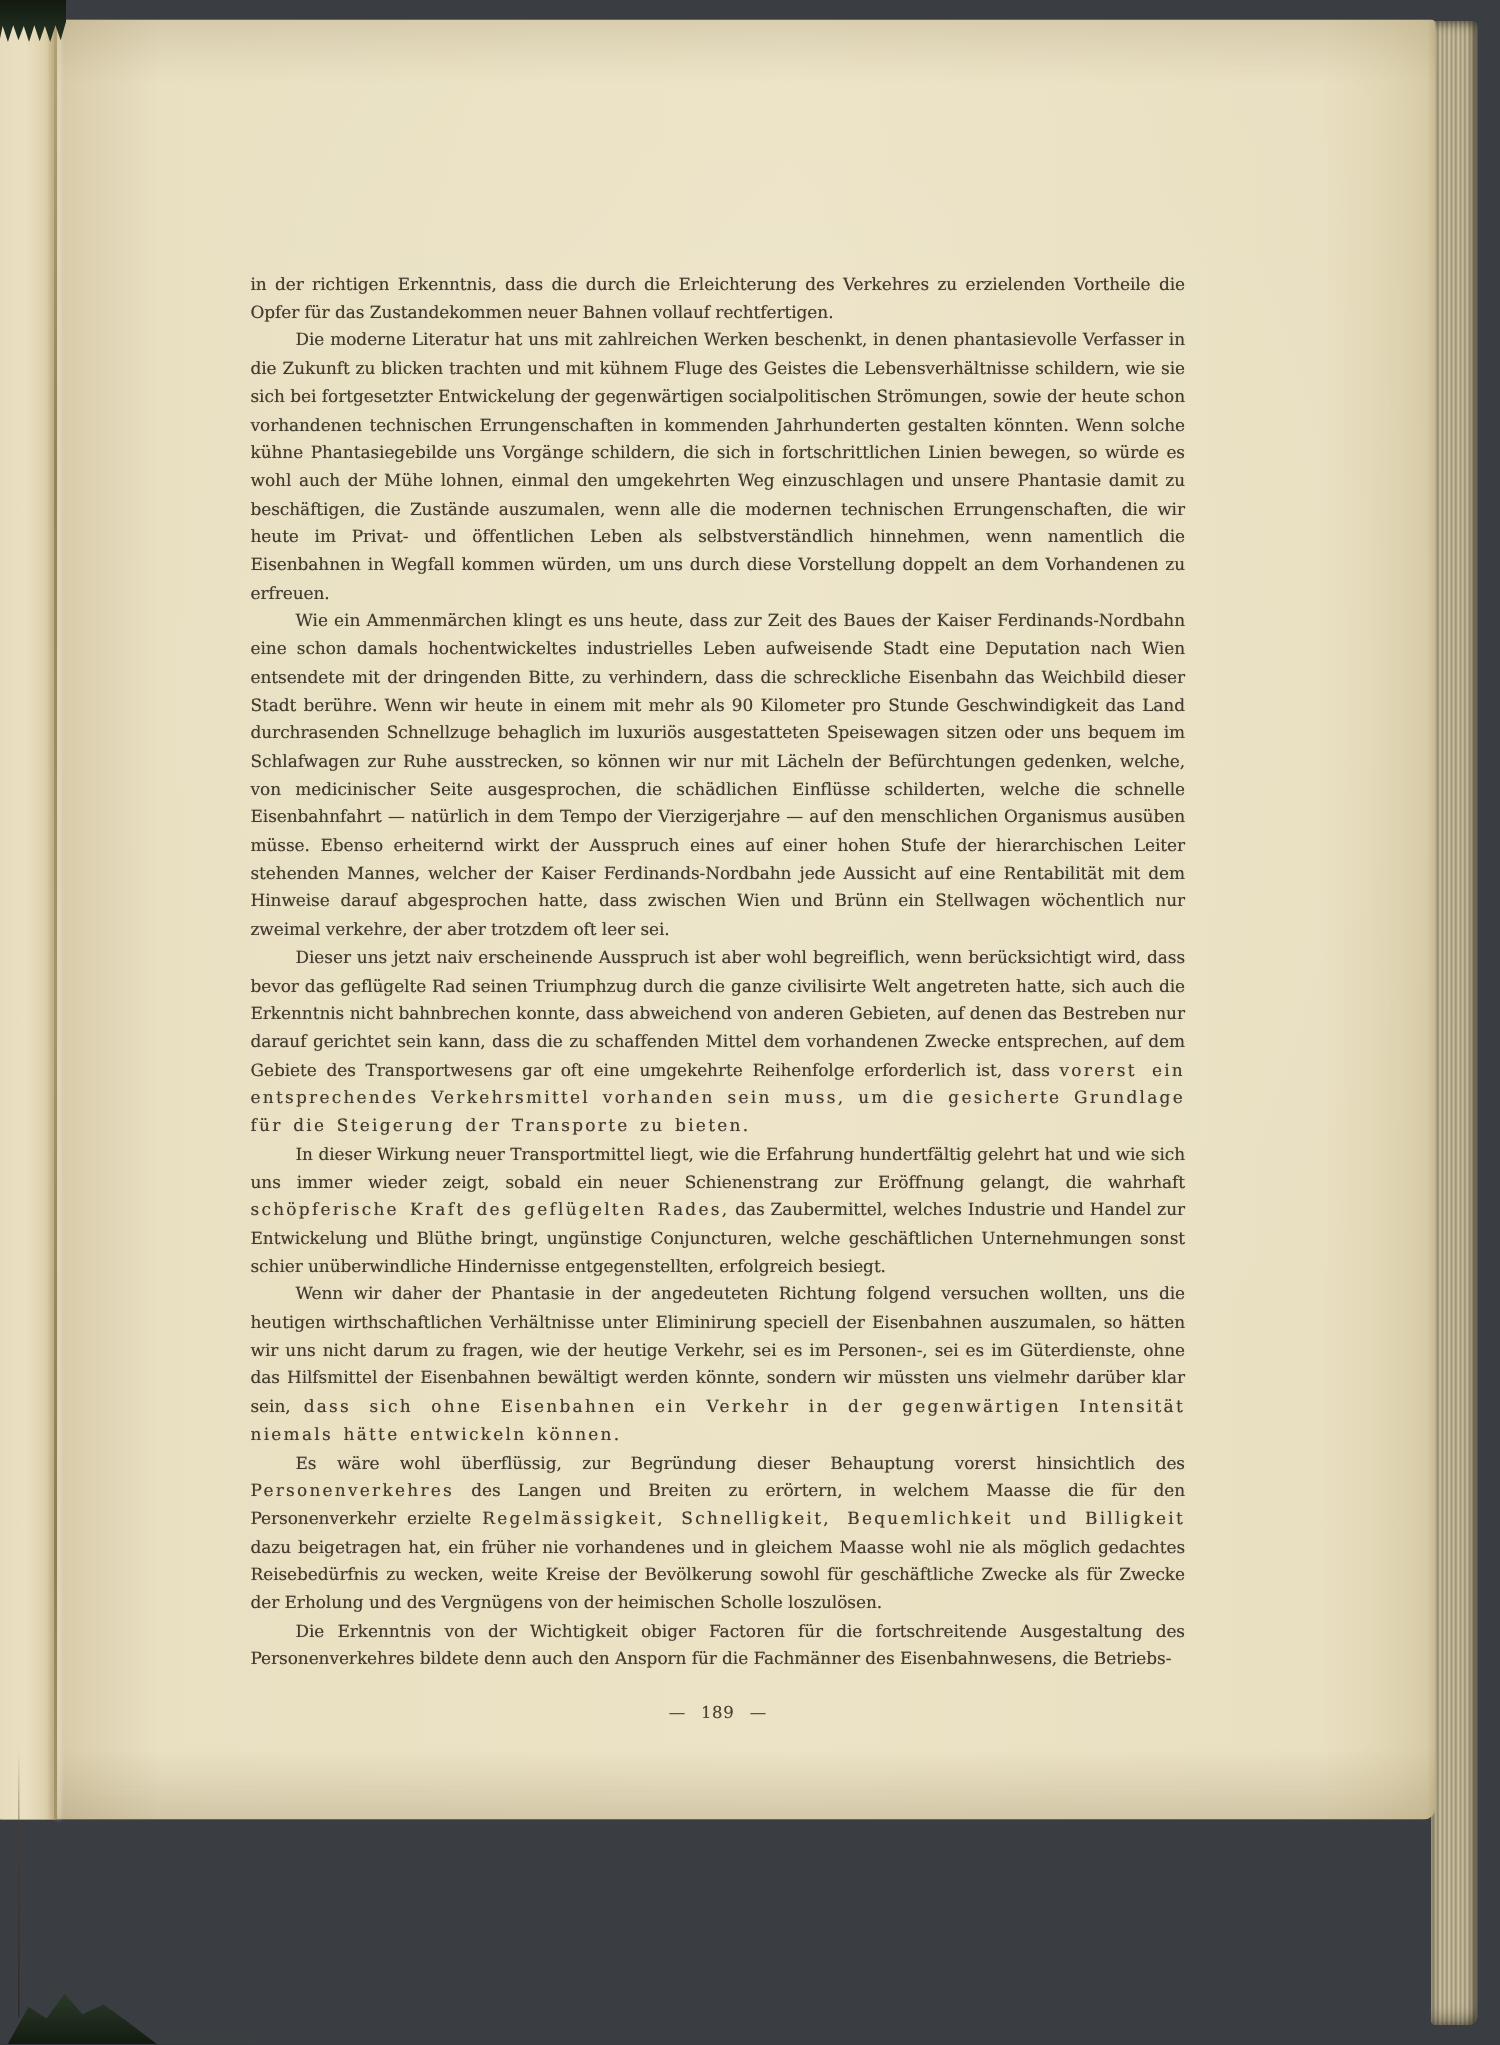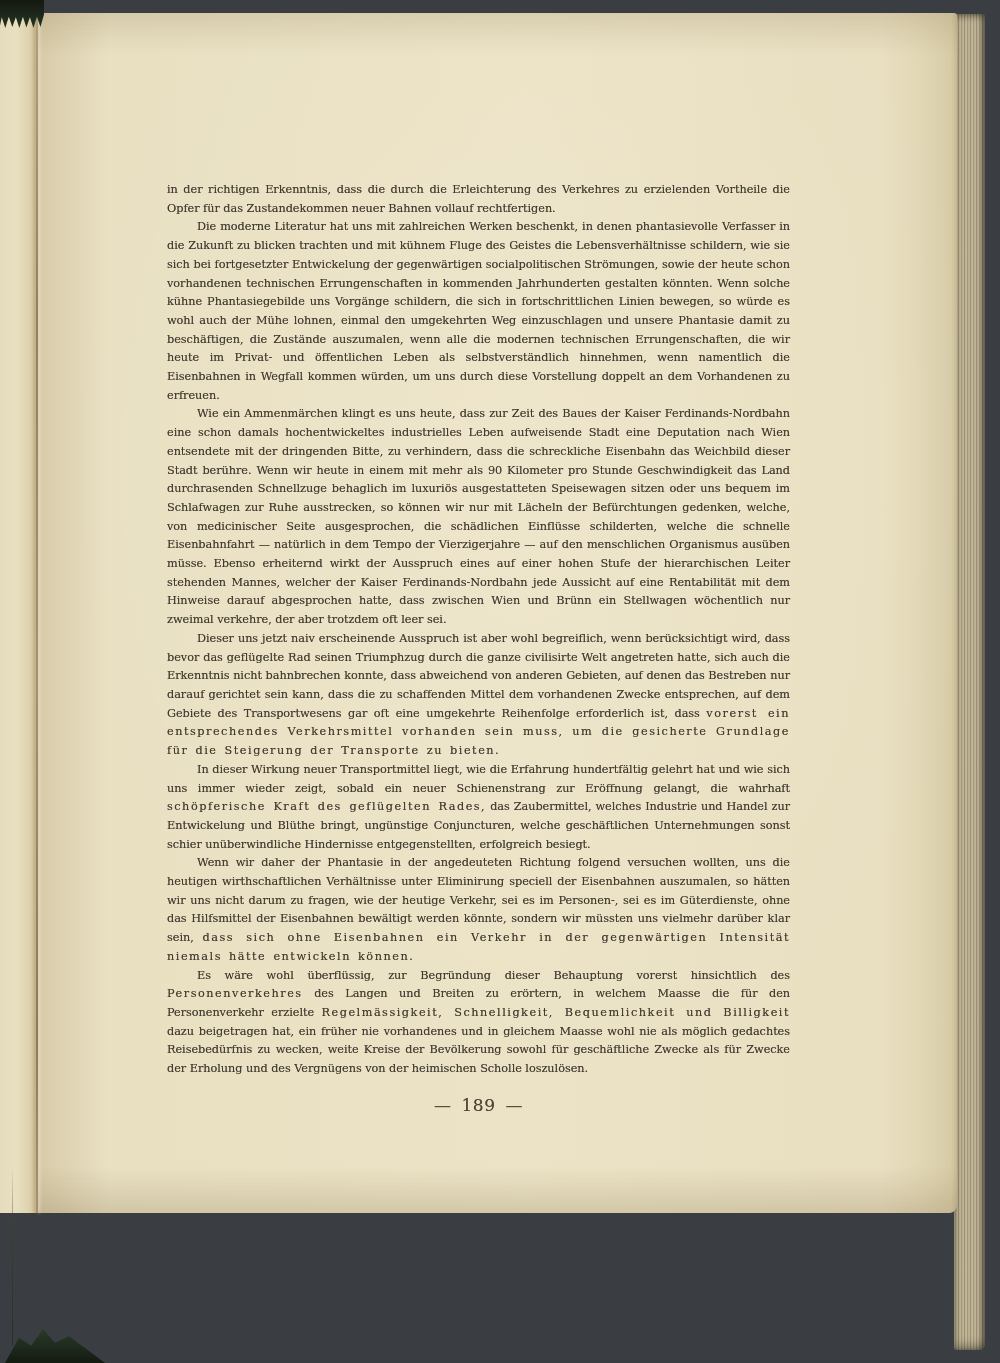--- a/index.html
+++ b/index.html
@@ -75,21 +75,21 @@
     letter-spacing:-0.05px;
     text-align:justify;
     text-shadow:0 0 .45px rgba(64,58,47,.55);
   }
   .para{margin:0;text-indent:30px;}
   .para.no-indent{text-indent:0;}
   .run{}
   .spaced{letter-spacing:1.5px;word-spacing:2px;}
   .folio{
     margin-top:17px;text-align:center;
-    font-size:17px;color:#4b4433;letter-spacing:.5px;
+    font-size:11px;color:#4b4433;letter-spacing:.5px;
     text-shadow:0 0 .4px rgba(70,62,45,.5);
   }
   .folio span{padding:0 1px;}
   .folio .dash{padding:0 9px;color:#554d3a;}
 </style>
 </head>
 <body>
 
 <div class="scan">
 
@@ -103,20 +103,21 @@
 
     <div class="text-block">
       <div id="paras">
           <p class="para no-indent"><span class="run">in der richtigen Erkenntnis, dass die durch die Erleichterung des Verkehres zu erzielenden Vortheile die Opfer für das Zustandekommen neuer Bahnen vollauf rechtfertigen.</span></p>
           <p class="para"><span class="run">Die moderne Literatur hat uns mit zahlreichen Werken beschenkt, in denen phantasievolle Verfasser in die Zukunft zu blicken trachten und mit kühnem Fluge des Geistes die Lebensverhältnisse schildern, wie sie sich bei fortgesetzter Entwickelung der gegenwärtigen socialpolitischen Strömungen, sowie der heute schon vorhandenen technischen Errungenschaften in kommenden Jahrhunderten gestalten könnten. Wenn solche kühne Phantasiegebilde uns Vorgänge schildern, die sich in fortschrittlichen Linien bewegen, so würde es wohl auch der Mühe lohnen, einmal den umgekehrten Weg einzuschlagen und unsere Phantasie damit zu beschäftigen, die Zustände auszumalen, wenn alle die modernen technischen Errungenschaften, die wir heute im Privat- und öffentlichen Leben als selbstverständlich hinnehmen, wenn namentlich die Eisenbahnen in Wegfall kommen würden, um uns durch diese Vorstellung doppelt an dem Vorhandenen zu erfreuen.</span></p>
           <p class="para"><span class="run">Wie ein Ammenmärchen klingt es uns heute, dass zur Zeit des Baues der Kaiser Ferdinands-Nordbahn eine schon damals hochentwickeltes industrielles Leben aufweisende Stadt eine Deputation nach Wien entsendete mit der dringenden Bitte, zu verhindern, dass die schreckliche Eisenbahn das Weichbild dieser Stadt berühre. Wenn wir heute in einem mit mehr als 90 Kilometer pro Stunde Geschwindigkeit das Land durchrasenden Schnellzuge behaglich im luxuriös ausgestatteten Speisewagen sitzen oder uns bequem im Schlafwagen zur Ruhe ausstrecken, so können wir nur mit Lächeln der Befürchtungen gedenken, welche, von medicinischer Seite ausgesprochen, die schädlichen Einflüsse schilderten, welche die schnelle Eisenbahnfahrt — natürlich in dem Tempo der Vierzigerjahre — auf den menschlichen Organismus ausüben müsse. Ebenso erheiternd wirkt der Ausspruch eines auf einer hohen Stufe der hierarchischen Leiter stehenden Mannes, welcher der Kaiser Ferdinands-Nordbahn jede Aussicht auf eine Rentabilität mit dem Hinweise darauf abgesprochen hatte, dass zwischen Wien und Brünn ein Stellwagen wöchentlich nur zweimal verkehre, der aber trotzdem oft leer sei.</span></p>
           <p class="para"><span class="run">Dieser uns jetzt naiv erscheinende Ausspruch ist aber wohl begreiflich, wenn berücksichtigt wird, dass bevor das geflügelte Rad seinen Triumphzug durch die ganze civilisirte Welt angetreten hatte, sich auch die Erkenntnis nicht bahnbrechen konnte, dass abweichend von anderen Gebieten, auf denen das Bestreben nur darauf gerichtet sein kann, dass die zu schaffenden Mittel dem vorhandenen Zwecke entsprechen, auf dem Gebiete des Transportwesens gar oft eine umgekehrte Reihenfolge erforderlich ist, dass </span><span class="run spaced">vorerst ein entsprechendes Verkehrsmittel vorhanden sein muss, um die gesicherte Grundlage für die Steigerung der Transporte zu bieten.</span></p>
           <p class="para"><span class="run">In dieser Wirkung neuer Transportmittel liegt, wie die Erfahrung hundertfältig gelehrt hat und wie sich uns immer wieder zeigt, sobald ein neuer Schienenstrang zur Eröffnung gelangt, die wahrhaft </span><span class="run spaced">schöpferische Kraft des geflügelten Rades,</span><span class="run"> das Zaubermittel, welches Industrie und Handel zur Entwickelung und Blüthe bringt, ungünstige Conjuncturen, welche geschäftlichen Unternehmungen sonst schier unüberwindliche Hindernisse entgegenstellten, erfolgreich besiegt.</span></p>
           <p class="para"><span class="run">Wenn wir daher der Phantasie in der angedeuteten Richtung folgend versuchen wollten, uns die heutigen wirthschaftlichen Verhältnisse unter Eliminirung speciell der Eisenbahnen auszumalen, so hätten wir uns nicht darum zu fragen, wie der heutige Verkehr, sei es im Personen-, sei es im Güterdienste, ohne das Hilfsmittel der Eisenbahnen bewältigt werden könnte, sondern wir müssten uns vielmehr darüber klar sein, </span><span class="run spaced">dass sich ohne Eisenbahnen ein Verkehr in der gegenwärtigen Intensität niemals hätte entwickeln können.</span></p>
           <p class="para"><span class="run">Es wäre wohl überflüssig, zur Begründung dieser Behauptung vorerst hinsichtlich des </span><span class="run spaced">Personenverkehres</span><span class="run"> des Langen und Breiten zu erörtern, in welchem Maasse die für den Personenverkehr erzielte </span><span class="run spaced">Regelmässigkeit, Schnelligkeit, Bequemlichkeit und Billigkeit</span><span class="run"> dazu beigetragen hat, ein früher nie vorhandenes und in gleichem Maasse wohl nie als möglich gedachtes Reisebedürfnis zu wecken, weite Kreise der Bevölkerung sowohl für geschäftliche Zwecke als für Zwecke der Erholung und des Vergnügens von der heimischen Scholle loszulösen.</span></p>
+          <p class="para"><span class="run">Die Erkenntnis von der Wichtigkeit obiger Factoren für die fortschreitende Ausgestaltung des Personenverkehres bildete denn auch den Ansporn für die Fachmänner des Eisenbahnwesens, die Betriebs-</span></p>
         </div>
       <div class="folio">
         <span class="dash">—</span><span>189</span><span class="dash">—</span>
       </div>
     </div>
   </div>
 
   <div class="headband-top"></div>
   <div class="headband-bottom"></div>
 

